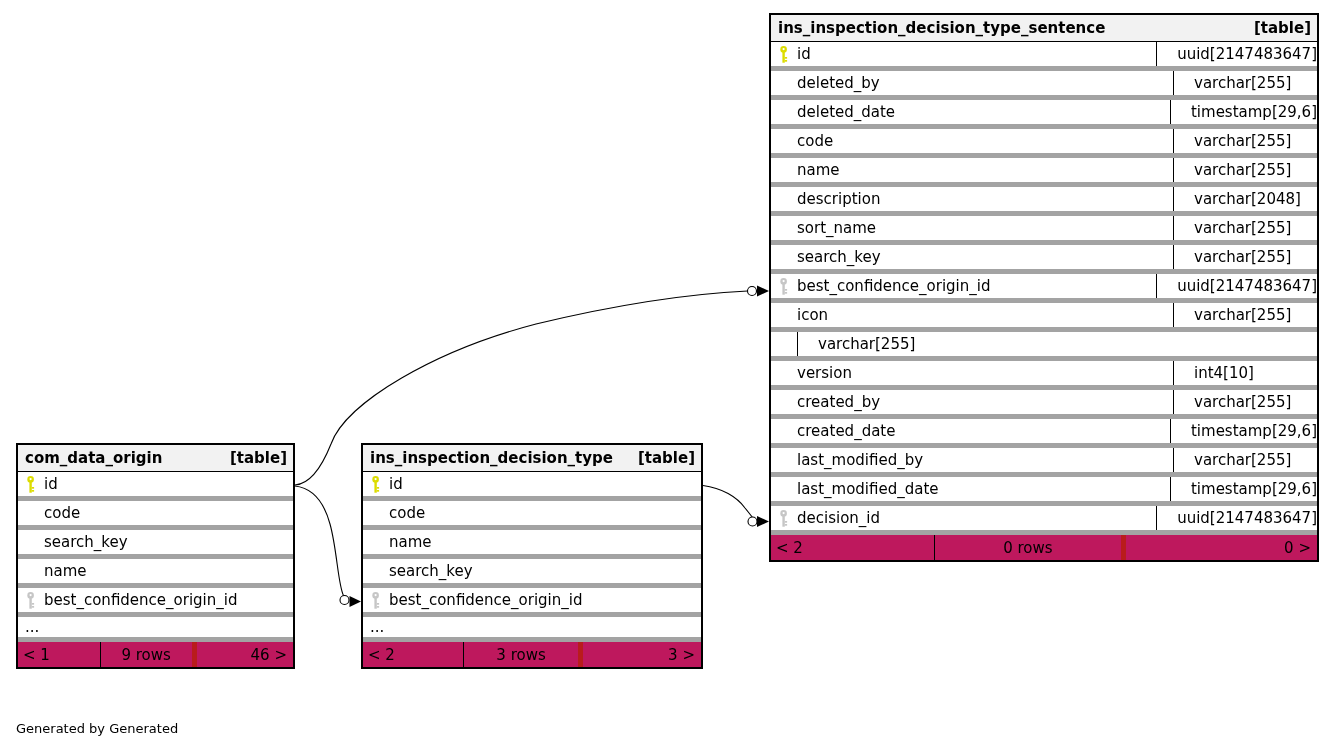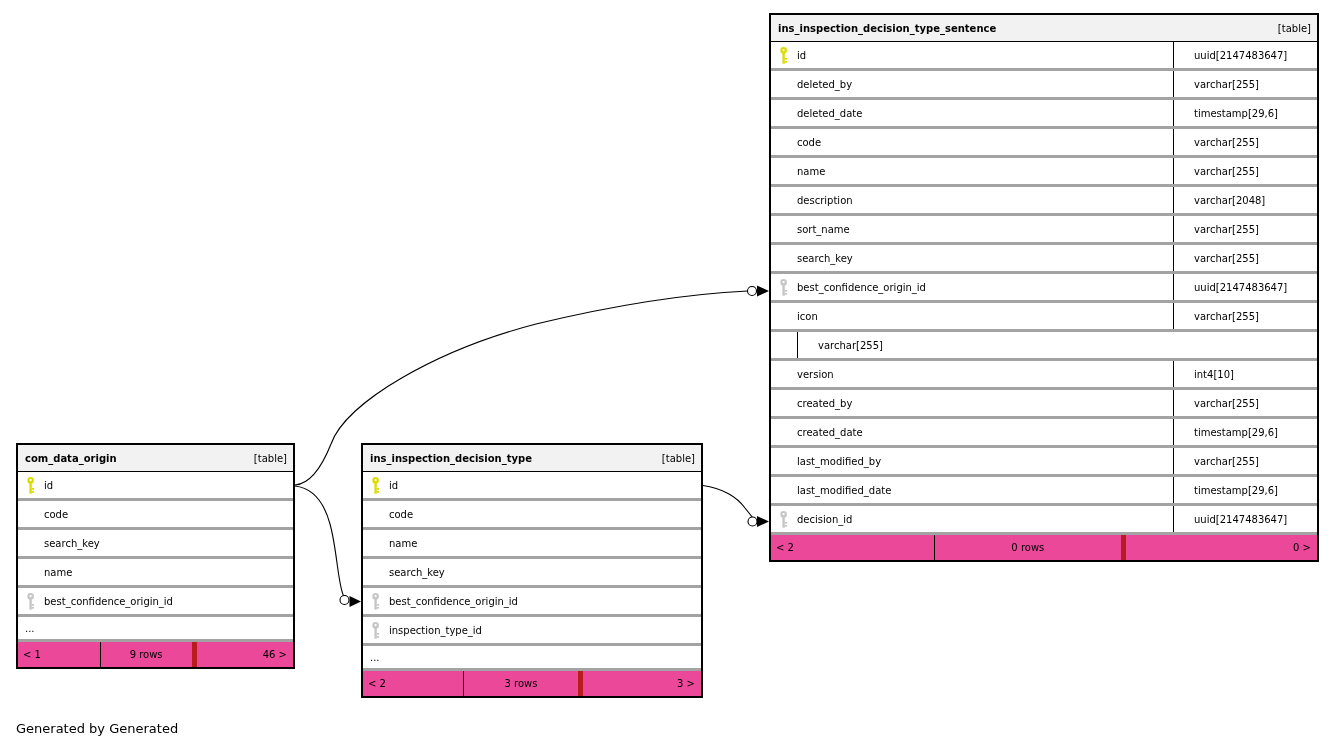--- a/index.html
+++ b/index.html
@@ -4,27 +4,27 @@
 <style>
   * { margin:0; padding:0; box-sizing:border-box; }
   html,body { background:#ffffff; }
   body { font-family:"DejaVu Sans","Liberation Sans",sans-serif; color:#000; }
   .canvas { position:relative; width:1336px; height:751px; background:#fff; overflow:hidden; }
   .rel-layer { position:absolute; left:0; top:0; z-index:1; }
   .rel-layer path { fill:none; stroke:#000; stroke-width:1.1px; }
   .rel-layer circle.conn { fill:#fff; stroke:#000; stroke-width:1.1px; }
   .rel-layer polygon.arrow { fill:#000; stroke:none; }
 
-  .tbl { position:absolute; background:#ec4899; border:2px solid #000; font-size:10px; z-index:2; }
+  .tbl { position:absolute; background:#be185d; border:2px solid #000; font-size:15px; z-index:2; }
   .t-head { display:flex; justify-content:space-between; align-items:center; height:27px;
             background:#f2f2f2; padding:0 6px 0 7px; border-bottom:1px solid #000; }
   .t-title { font-weight:bold; white-space:nowrap; }
-  .t-badge { font-weight:normal; white-space:nowrap; padding-left:14px; }
-
-  .row { display:flex; align-items:center; height:29px; border-bottom:3px solid #a3a3a3; background:#fff; }
+  .t-badge { font-weight:bold; white-space:nowrap; padding-left:14px; }
+
+  .row { display:flex; align-items:center; height:29px; border-bottom:5px solid #a3a3a3; background:#fff; }
   .c-key { flex:0 0 26px; padding-left:8px; display:flex; align-items:center; }
   .c-key svg { display:block; }
   .c-name { flex:1 1 auto; white-space:nowrap; padding-right:4px; }
   .c-type { flex:0 0 144px; align-self:stretch; border-left:1px solid #000;
             display:flex; align-items:center; padding-left:20px; white-space:nowrap; }
   .row.ellipsis { height:25px; padding-left:7px; }
 
   .t-foot { display:flex; height:25px; align-items:stretch; }
   .f-prev { flex:0 0 30%; display:flex; align-items:center; padding:0 5px; border-right:1px solid #000; }
   .f-rows { flex:0 0 35%; display:flex; align-items:center; justify-content:center; border-right:5px solid #b91c1c; }
@@ -143,32 +143,20 @@
             <svg width="10" height="17" viewBox="0 0 10 17">
               <circle cx="4.6" cy="3.4" r="3.3" fill="#c6c6c6"></circle>
               <rect x="3.4" y="5.5" width="2.4" height="11.2" fill="#c6c6c6"></rect>
               <rect x="5.8" y="11.0" width="2.3" height="1.7" fill="#c6c6c6"></rect>
               <rect x="5.8" y="14.0" width="2.3" height="1.7" fill="#c6c6c6"></rect>
               <circle cx="4.6" cy="3.1" r="1.1" fill="#fff"></circle>
             </svg>
           </span>
           <span class="c-name">best_confidence_origin_id</span>
         </div>
-        <div class="row">
-          <span class="c-key">
-            <svg width="10" height="17" viewBox="0 0 10 17">
-              <circle cx="4.6" cy="3.4" r="3.3" fill="#c6c6c6"></circle>
-              <rect x="3.4" y="5.5" width="2.4" height="11.2" fill="#c6c6c6"></rect>
-              <rect x="5.8" y="11.0" width="2.3" height="1.7" fill="#c6c6c6"></rect>
-              <rect x="5.8" y="14.0" width="2.3" height="1.7" fill="#c6c6c6"></rect>
-              <circle cx="4.6" cy="3.1" r="1.1" fill="#fff"></circle>
-            </svg>
-          </span>
-          <span class="c-name">inspection_type_id</span>
-        </div>
         <div class="row ellipsis">
           <span class="c-name">...</span>
         </div>
       </div>
     <div class="t-foot">
       <span class="f-prev">&lt; 2</span>
       <span class="f-rows">3 rows</span>
       <span class="f-next">3 &gt;</span>
     </div>
   </div>

